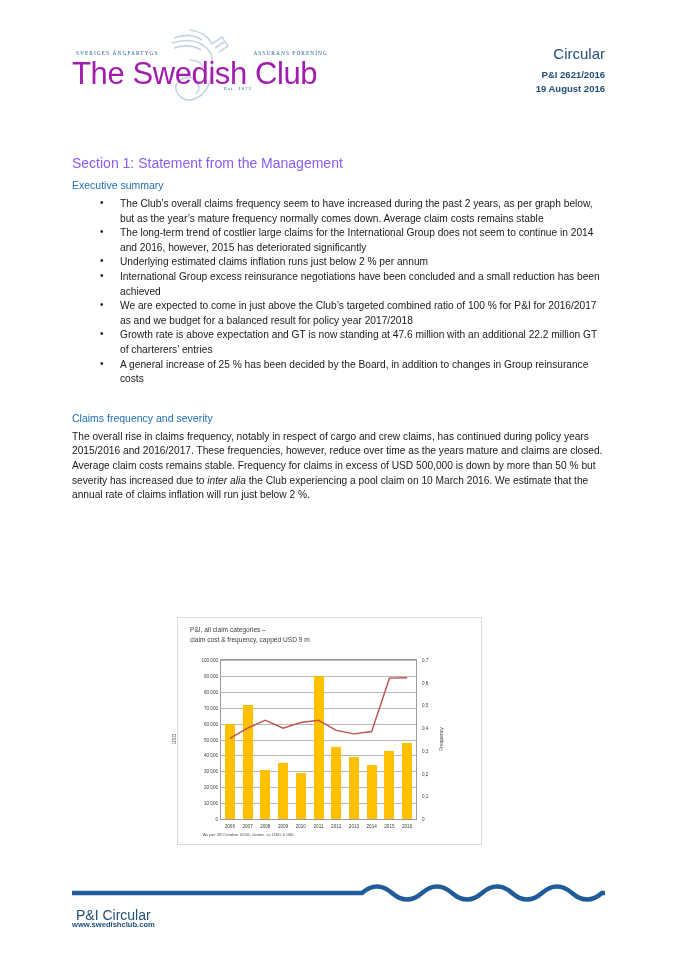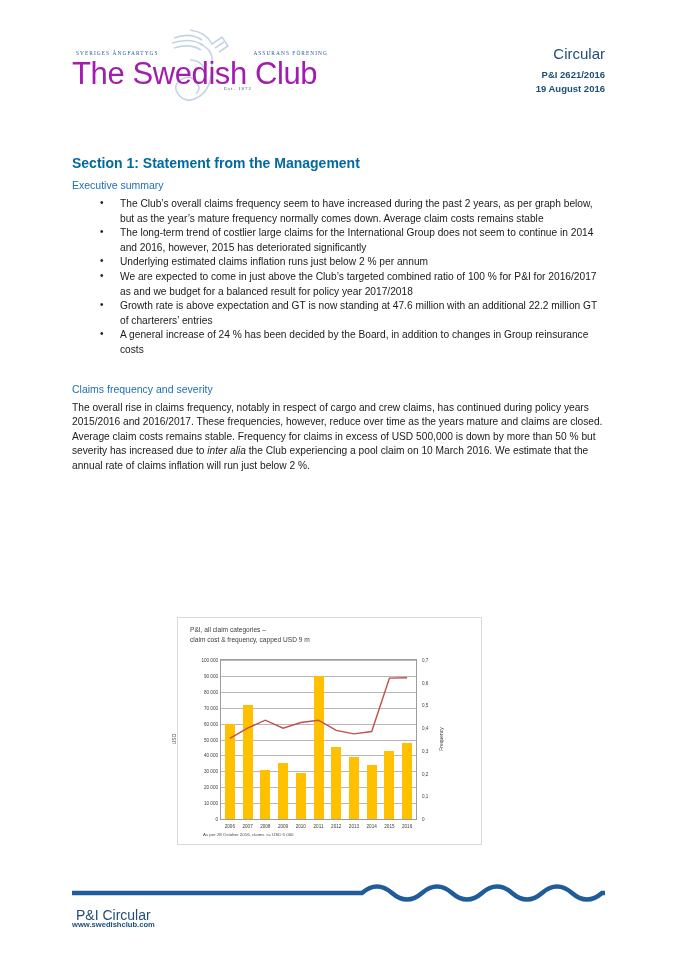--- a/index.html
+++ b/index.html
@@ -95,22 +95,22 @@
   }
   h1.doc-title {
     font-size: 17.5px;
     font-weight: normal;
     color: #1F4E79;
     margin: 0 0 14px 0;
     letter-spacing: -0.1px;
   }
   h2.section-title {
     font-size: 14px;
-    font-weight: bold;
-    color: #0369a1;
+    font-weight: normal;
+    color: #8b5cf6;
     margin: 0 0 8px 0;
   }
   h3.sub-title {
     font-size: 10.5px;
     font-weight: normal;
     color: #1F6FB5;
     margin: 0 0 6px 0;
   }
   ul.bullets {
     margin: 0 0 8px 0;
@@ -310,23 +310,24 @@
 
 <div class="content">
 
   <h2 class="section-title">Section 1: Statement from the Management</h2>
   <h3 class="sub-title">Executive summary</h3>
 
   <ul class="bullets">
     <li>The Club’s overall claims frequency seem to have increased during the past 2 years, as per graph below, but as the year’s mature frequency normally comes down. Average claim costs remains stable</li>
     <li>The long-term trend of costlier large claims for the International Group does not seem to continue in 2014 and 2016, however, 2015 has deteriorated significantly</li>
     <li>Underlying estimated claims inflation runs just below 2 % per annum</li>
+    <li>International Group excess reinsurance negotiations have been concluded and a small reduction has been achieved</li>
     <li>We are expected to come in just above the Club’s targeted combined ratio of 100 % for P&amp;I for 2016/2017 as and we budget for a balanced result for policy year 2017/2018</li>
     <li>Growth rate is above expectation and GT is now standing at 47.6 million with an additional 22.2 million GT of charterers’ entries</li>
-    <li>A general increase of 24 % has been decided by the Board, in addition to changes in Group reinsurance costs</li>
+    <li>A general increase of 25 % has been decided by the Board, in addition to changes in Group reinsurance costs</li>
   </ul>
 
   <div class="section-gap"></div>
 
   <h3 class="sub-title">Claims frequency and severity</h3>
 
   <p class="para"><span>The overall rise in claims frequency, notably in respect of cargo and crew claims, has continued during policy years 2015/2016 and 2016/2017. These frequencies, however, reduce over time as the years mature and claims are closed. Average claim costs remains stable. Frequency for claims in excess of USD 500,000 is down by more than 50 % but severity has increased due to </span><em>inter alia</em><span> the Club experiencing a pool claim on 10 March 2016. We estimate that the annual rate of claims inflation will run just below 2 %.</span></p>
 </div>
 
 <div class="chart-wrap">

